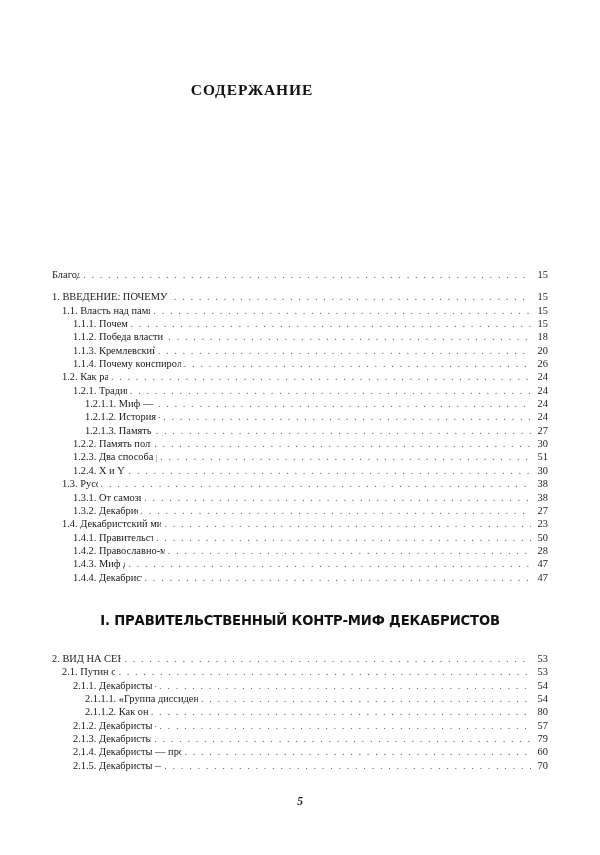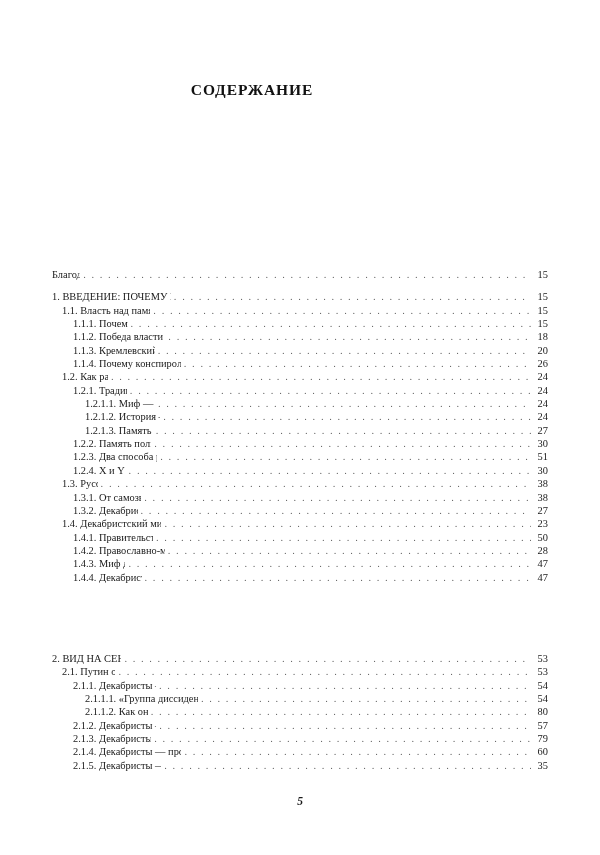--- a/index.html
+++ b/index.html
@@ -237,20 +237,21 @@
           <span class="page-num">47</span>
         </div>
         <div class="toc-entry lvl-3">
           <span class="label">1.4.4. Декабристский миф интеллигенции</span>
           <span class="leader"></span>
           <span class="page-num">47</span>
         </div>
       </div>
   </div>
 
+  <div class="part-header" style="top:613px;">I. ПРАВИТЕЛЬСТВЕННЫЙ КОНТР-МИФ ДЕКАБРИСТОВ</div>
 
   <div class="toc" style="top:652px;">
     <div id="group-chapter-two">
         <div class="toc-entry lvl-1">
           <span class="label">2. ВИД НА СЕНАТСКУЮ ИЗ КРЕМЛЯ</span>
           <span class="leader"></span>
           <span class="page-num">53</span>
         </div>
         <div class="toc-entry lvl-2">
           <span class="label">2.1. Путин о людях 14 декабря</span>
@@ -283,20 +284,20 @@
           <span class="page-num">79</span>
         </div>
         <div class="toc-entry lvl-3">
           <span class="label">2.1.4. Декабристы — провозвестники общества всеобщего благоденствия</span>
           <span class="leader"></span>
           <span class="page-num">60</span>
         </div>
         <div class="toc-entry lvl-3">
           <span class="label">2.1.5. Декабристы — жертвы разнузданного перфоманса</span>
           <span class="leader"></span>
-          <span class="page-num">35</span>
+          <span class="page-num">70</span>
         </div>
       </div>
   </div>
 
   <div class="folio">5</div>
 
 </div>
 
 </body></html>

